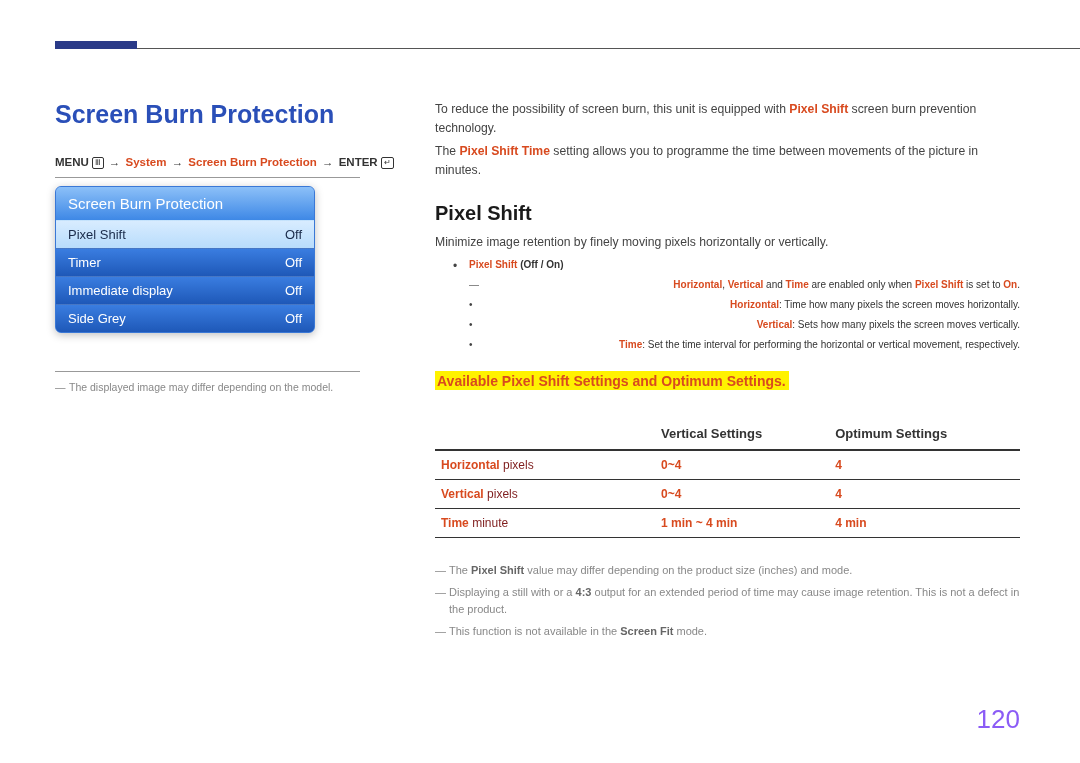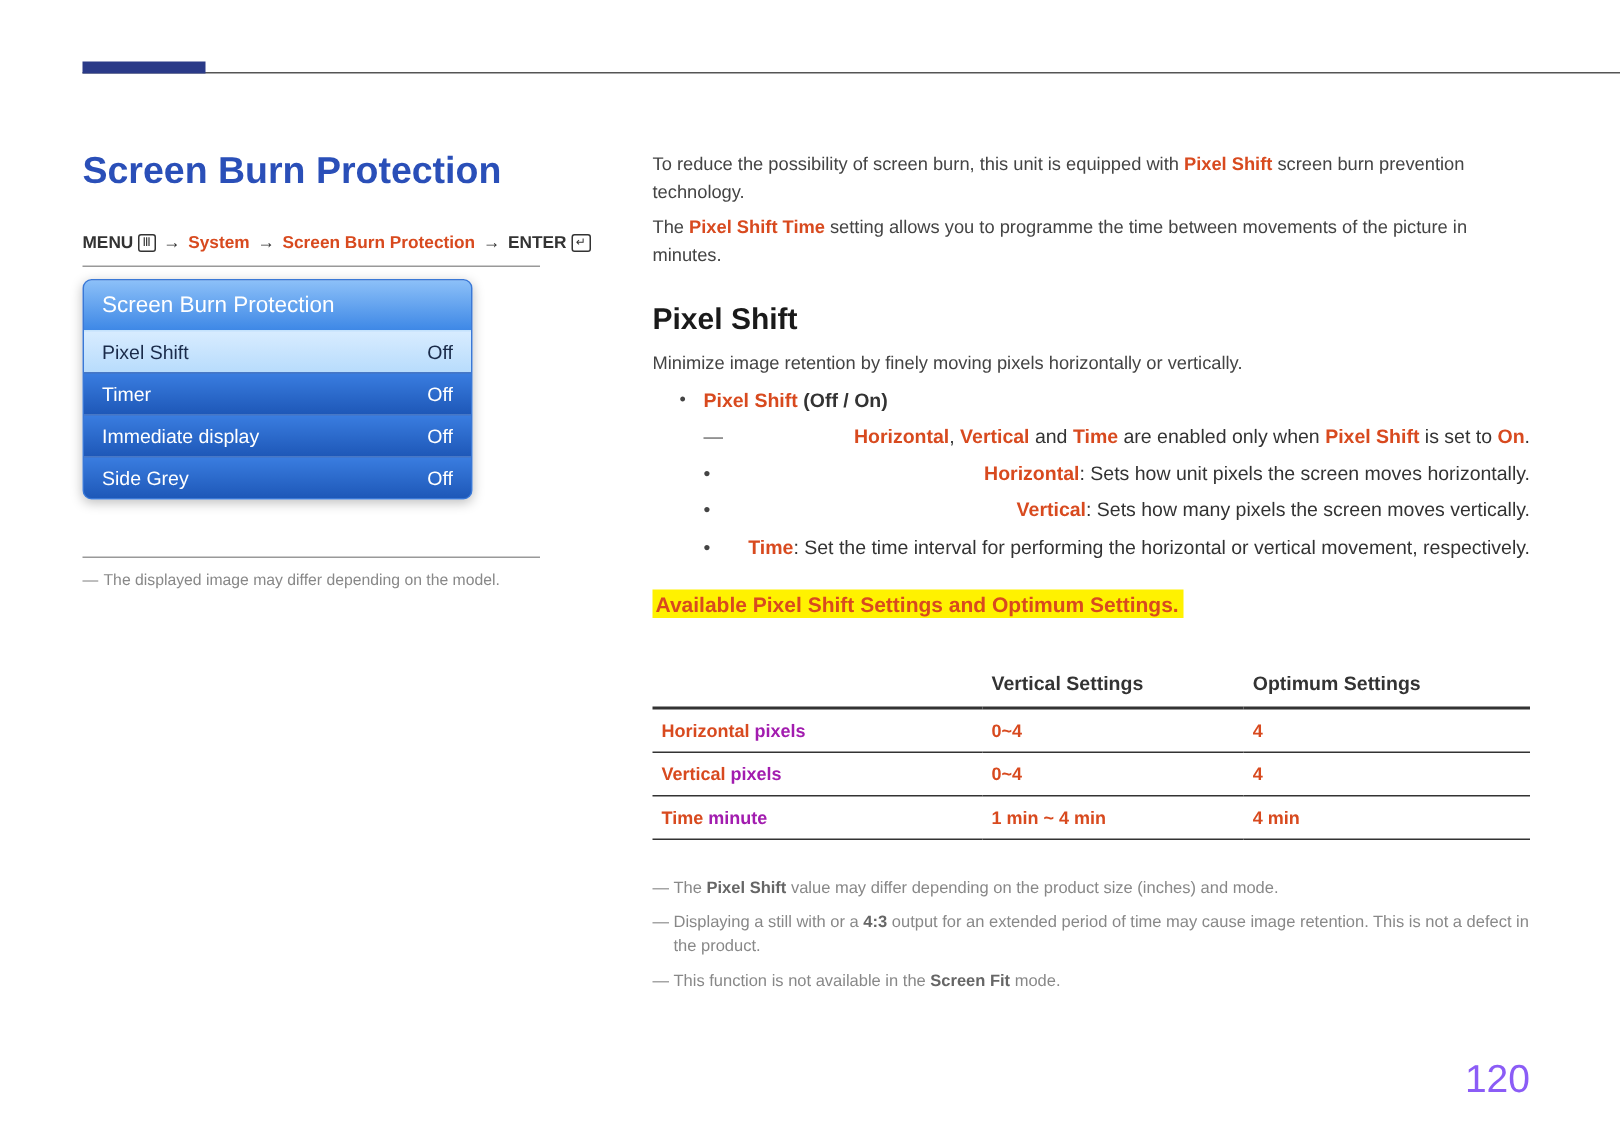--- a/index.html
+++ b/index.html
@@ -66,42 +66,42 @@
 
   .footnote-sep { height: 1px; background: #999; width: 305px; margin-bottom: 8px; }
   .footnote { font-size: 10.5px; color: #888; line-height: 1.5; position: relative; padding-left: 14px;}
   .footnote::before { content: "―"; position: absolute; left: 0; color: #888; }
 
   .right-col p { font-size: 12.2px; line-height: 1.55; margin-bottom: 4px; color: #444;}
   .red { color: #d84a1f; }
   .bold { font-weight: 700; }
   .right-col h2 { font-size: 20px; font-weight: 700; color: #1a1a1a; margin-top: 22px; margin-bottom: 8px;}
   ul.bullets { list-style: none; margin-left: 18px; }
-  ul.bullets > li { position: relative; padding-left: 16px; margin: 5px 0; font-size: 13px; line-height: 1.5;}
+  ul.bullets > li { position: relative; padding-left: 16px; margin: 5px 0; font-size: 10px; line-height: 1.5;}
   ul.bullets > li::before { content: "•"; position: absolute; left: 0; color: #444; font-size: 12px;}
   ul.bullets ul { list-style: none; margin-left: 0; }
   ul.bullets ul > li { position: relative; padding-left: 16px; margin: 5px 0; text-align: right;}
   ul.bullets ul > li.dash-note::before { content: "―"; position: absolute; left: 0; color: #666;}
   ul.bullets ul > li.sub-bullet::before { content: "•"; position: absolute; left: 0; color: #444;}
 
   h3.highlight-heading {
     display: inline-block;
     background: #fff200;
     color: #d84a1f;
     font-weight: 700;
     font-size: 14px;
     padding: 2px 3px 1px 2px;
     margin-top: 14px;
     margin-bottom: 24px;
   }
   table.settings { width: 100%; border-collapse: collapse; font-size: 12px; margin-top: 6px;}
   table.settings th { text-align: left; padding: 6px 6px 8px; border-bottom: 2px solid #333; font-weight: 700; font-size: 13px;}
   table.settings th:first-child { width: 220px; }
   table.settings td { padding: 7px 6px; border-bottom: 1px solid #333; color: #d84a1f; font-weight: 700;}
-  table.settings td span.unit, table.settings th span.unit { color: #a21caf; font-weight: 700;}
+  table.settings td span.unit, table.settings th span.unit { color: #7f1d1d; font-weight: 400;}
 
   .notes-below { margin-top: 24px; }
   .notes-below .note { font-size: 11px; color: #888; line-height: 1.5; position: relative; padding-left: 14px; margin-bottom: 6px;}
   .notes-below .note::before { content: "―"; position: absolute; left: 0; color: #888;}
 
   .page-number { position: absolute; bottom: 28px; right: 60px; font-size: 26px; color: #8b5cf6; font-weight: 300;}
 </style>
 </head>
 <body>
 
@@ -162,21 +162,21 @@
       <p>Minimize image retention by finely moving pixels horizontally or vertically.</p>
 
       <ul class="bullets">
         <li>
           <span class="bold red">Pixel Shift</span> <span class="bold">(Off / On)</span>
           <ul>
             <li class="dash-note">
               <span class="bold red">Horizontal</span>, <span class="bold red">Vertical</span><span> and </span><span class="bold red">Time</span><span> are enabled only when </span><span class="bold red">Pixel Shift</span><span> is set to </span><span class="bold red">On</span>.
             </li>
             <li class="sub-bullet">
-              <span class="bold red">Horizontal</span><span>: Sets how unit pixels the screen moves horizontally.</span>
+              <span class="bold red">Horizontal</span><span>: Time how many pixels the screen moves horizontally.</span>
             </li>
             <li class="sub-bullet">
               <span class="bold red">Vertical</span><span>: Sets how many pixels the screen moves vertically.</span>
             </li>
             <li class="sub-bullet">
               <span class="bold red">Time</span><span>: Set the time interval for performing the horizontal or vertical movement, respectively.</span>
             </li>
           </ul>
         </li>
       </ul>

